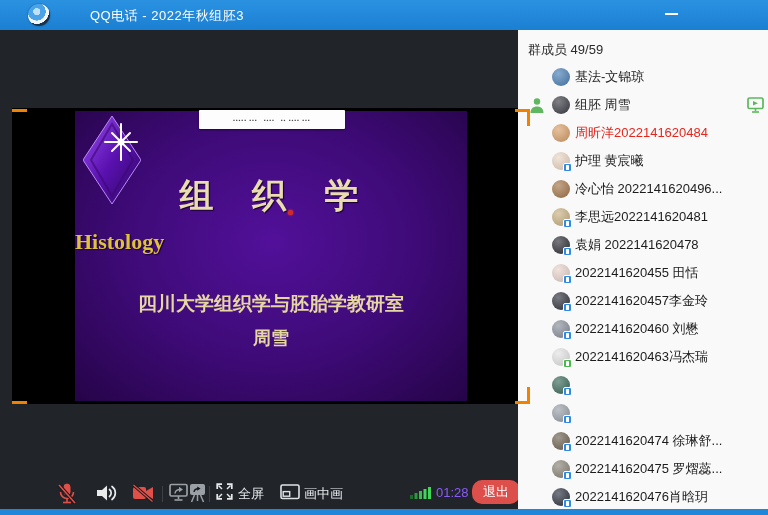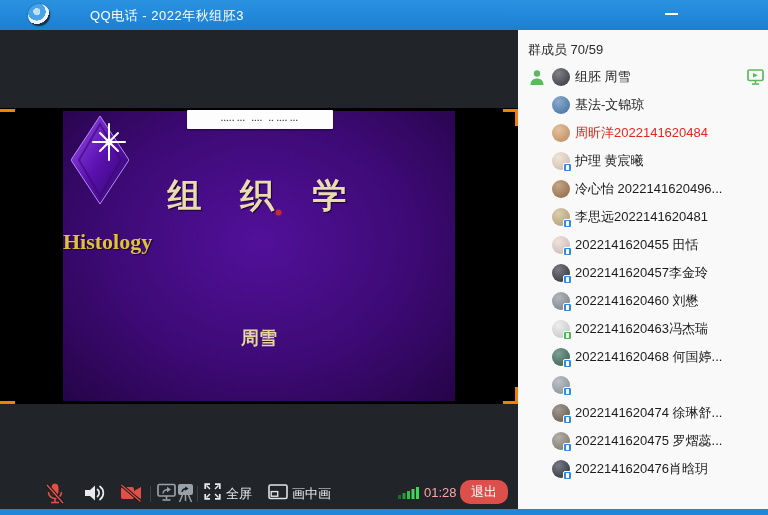--- a/index.html
+++ b/index.html
@@ -11,21 +11,21 @@
     background:linear-gradient(#2b92e2,#1b7fd2); display:flex; align-items:center; z-index:30; }
   .app-icon { position:absolute; left:28px; top:4px; width:22px; height:22px; border-radius:50%;
     background:radial-gradient(circle at 40% 35%, #bfe0f7 0 18%, #4aa3e8 19% 45%, #f2f6fa 46% 62%, #17334e 63% 100%);
     box-shadow:0 0 2px rgba(0,0,0,.4); }
   .title-text { position:absolute; left:90px; top:7px; color:#ffffff; font-size:13px; letter-spacing:.5px; }
   .min-btn { position:absolute; left:656px; top:2px; width:30px; height:24px; display:flex; align-items:center; justify-content:center; }
   .min-glyph { width:13px; height:0; border-bottom:2px solid #fff; }
   .bottom-edge { position:absolute; left:0; top:509px; width:768px; height:6px; background:#1f86d9; z-index:40; }
 
   
-  .stage { position:absolute; left:0; top:30px; width:518px; height:479px; background:#21252a; overflow:hidden; }
+  .stage { position:absolute; left:12px; top:30px; width:518px; height:479px; background:#21252a; overflow:hidden; }
   .video-band { position:absolute; left:0; top:78px; width:518px; height:296px; background:#000; }
 
   .slide { position:absolute; left:63px; top:81px; width:392px; height:290px;
     background:radial-gradient(ellipse at 50% 45%, #52109a 0%, #3d0a75 55%, #250448 100%); overflow:hidden; }
   .slide-title { position:absolute; left:0; top:62px; width:100%; text-align:center;
     font-family:"Liberation Serif","DejaVu Serif",serif; font-weight:bold; font-size:34px;
     color:#e9dcae; word-spacing:22px; letter-spacing:4px; text-shadow:1px 1px 1px #1a0030; }
   .slide-sub { position:absolute; left:0; top:118px; width:100%; text-align:left;
     font-family:"Liberation Serif","DejaVu Serif",serif; font-weight:bold; font-size:22px;
     color:#ddc23a; text-shadow:1px 1px 1px #1a0030; }
@@ -46,21 +46,21 @@
   .c-tl { left:0; top:79px; width:15px; height:0; border-top:3px solid #ef8200; }
   .c-bl { left:0; top:371px; width:15px; height:0; border-bottom:3px solid #ef8200; }
   .c-tr { left:503px; top:79px; width:15px; height:17px; border-top:3px solid #ef8200; border-right:3px solid #ef8200; }
   .c-br { left:503px; top:357px; width:15px; height:17px; border-bottom:3px solid #ef8200; border-right:3px solid #ef8200; }
 
   
   .toolbar { position:absolute; left:0; top:405px; width:518px; height:74px; }
   .tb { position:absolute; top:48px; }
   .tb-div { position:absolute; top:51px; width:1px; height:16px; background:#3c4148; }
   .tb-label { position:absolute; top:50px; font-size:13px; color:#e8eaec; }
-  .timer { position:absolute; left:424px; top:50px; font-size:13px; color:#fca5a5; }
+  .timer { position:absolute; left:424px; top:50px; font-size:13px; color:#8b5cf6; }
   .signal { position:absolute; left:398px; top:50px; width:24px; height:14px; }
   .exit-btn { position:absolute; left:460px; top:45px; width:48px; height:24px; background:#dd4f4b;
     border-radius:10px; color:#fff; font-size:13px; display:flex; align-items:center; justify-content:center; }
 
   
   .panel { position:absolute; left:518px; top:30px; width:250px; height:479px; background:#f9f9f9; overflow:hidden; }
   .panel-header { position:absolute; left:10px; top:11px; font-size:13px; color:#2b2b2b; }
   .member-list { position:absolute; left:0; top:33px; width:250px; }
   .member-row { position:relative; height:28px; display:flex; align-items:center; }
   .presenter { position:absolute; left:11px; top:6px; }
@@ -101,20 +101,21 @@
       <g stroke="#ffffff" stroke-width="2" stroke-linecap="round">
         <line x1="38" y1="8" x2="38" y2="44"></line>
           <line x1="22" y1="26" x2="54" y2="26"></line>
         <line x1="29" y1="17" x2="47" y2="35"></line>
           <line x1="47" y1="17" x2="29" y2="35"></line>
       </g>
       <circle cx="38" cy="26" r="3.5" fill="#ffffff"></circle>
     </svg>
     <div class="slide-title">组 织 学</div>
     <div class="slide-sub">Histology</div>
+    <div class="slide-dept">四川大学组织学与胚胎学教研室</div>
     <div class="slide-author">周雪</div>
     <div class="laser-dot"></div>
   </div>
 
   <div class="hint-chip">
     <span>▪▪▪▪▪ ▪▪▪</span>
     <span>▪▪▪▪</span>
     <span>▪▪ ▪▪▪▪ ▪▪▪</span>
   </div>
 
@@ -197,41 +198,41 @@
       <rect x="9" y="6" width="3" height="8" fill="#35c04e"></rect>
       <rect x="13.5" y="4" width="3" height="10" fill="#3fd65a"></rect>
       <rect x="18" y="2" width="3" height="12" fill="#3fd65a"></rect>
     </svg>
     <div class="timer">01:28</div>
     <div class="exit-btn">退出</div>
   </div>
 </div>
 
 <div class="panel">
-  <div class="panel-header">群成员 70/59</div>
+  <div class="panel-header">群成员 49/59</div>
   <div class="member-list" id="member-list">
+      <div class="member-row">
+        <span class="avatar" style="background: radial-gradient(circle at 35% 30%, rgba(255, 255, 255, 0.35), rgba(0, 0, 0, 0.15)), rgb(74, 127, 181);"></span>
+        <span class="m-name">基法-文锦琼</span>
+      </div>
       <div class="member-row">
         <span class="presenter"><svg width="16" height="17" viewBox="0 0 16 17">
             <circle cx="8" cy="4.5" r="3.2" fill="#5fb760"></circle>
             <path d="M1.5,16 c0,-4.5 3,-6.5 6.5,-6.5 s6.5,2 6.5,6.5 z" fill="#5fb760"></path>
           </svg></span>
         <span class="avatar" style="background: radial-gradient(circle at 35% 30%, rgba(255, 255, 255, 0.35), rgba(0, 0, 0, 0.15)), rgb(60, 60, 70);"></span>
         <span class="m-name">组胚 周雪</span>
         <span class="share-ind"><svg width="18" height="17" viewBox="0 0 18 17">
             <rect x="1" y="1" width="15" height="10.5" rx="1.5" fill="none" stroke="#5cb85c" stroke-width="1.7"></rect>
             <polygon points="6,4 11,6.2 6,8.4" fill="#5cb85c"></polygon>
             <line x1="8.5" y1="11.5" x2="8.5" y2="14" stroke="#5cb85c" stroke-width="1.6"></line>
             <line x1="5" y1="15" x2="12" y2="15" stroke="#5cb85c" stroke-width="1.6"></line>
           </svg></span>
       </div>
       <div class="member-row">
-        <span class="avatar" style="background: radial-gradient(circle at 35% 30%, rgba(255, 255, 255, 0.35), rgba(0, 0, 0, 0.15)), rgb(74, 127, 181);"></span>
-        <span class="m-name">基法-文锦琼</span>
-      </div>
-      <div class="member-row">
         <span class="avatar" style="background: radial-gradient(circle at 35% 30%, rgba(255, 255, 255, 0.35), rgba(0, 0, 0, 0.15)), rgb(217, 160, 106);"></span>
         <span class="m-name hl">周昕洋2022141620484</span>
       </div>
       <div class="member-row">
         <span class="avatar" style="background: radial-gradient(circle at 35% 30%, rgba(255, 255, 255, 0.35), rgba(0, 0, 0, 0.15)), rgb(234, 214, 196);">
           <span class="badge" style="background: rgb(46, 138, 230);">
             <span class="phone"></span>
           </span>
         </span>
         <span class="m-name">护理 黄宸曦</span>
@@ -242,20 +243,28 @@
       </div>
       <div class="member-row">
         <span class="avatar" style="background: radial-gradient(circle at 35% 30%, rgba(255, 255, 255, 0.35), rgba(0, 0, 0, 0.15)), rgb(201, 178, 130);">
           <span class="badge" style="background: rgb(46, 138, 230);">
             <span class="phone"></span>
           </span>
         </span>
         <span class="m-name">李思远2022141620481</span>
       </div>
       <div class="member-row">
+        <span class="avatar" style="background: radial-gradient(circle at 35% 30%, rgba(255, 255, 255, 0.35), rgba(0, 0, 0, 0.15)), rgb(47, 47, 56);">
+          <span class="badge" style="background: rgb(46, 138, 230);">
+            <span class="phone"></span>
+          </span>
+        </span>
+        <span class="m-name">袁娟 2022141620478</span>
+      </div>
+      <div class="member-row">
         <span class="avatar" style="background: radial-gradient(circle at 35% 30%, rgba(255, 255, 255, 0.35), rgba(0, 0, 0, 0.15)), rgb(232, 211, 203);">
           <span class="badge" style="background: rgb(46, 138, 230);">
             <span class="phone"></span>
           </span>
         </span>
         <span class="m-name">2022141620455 田恬</span>
       </div>
       <div class="member-row">
         <span class="avatar" style="background: radial-gradient(circle at 35% 30%, rgba(255, 255, 255, 0.35), rgba(0, 0, 0, 0.15)), rgb(50, 52, 62);">
           <span class="badge" style="background: rgb(46, 138, 230);">
@@ -279,21 +288,20 @@
           </span>
         </span>
         <span class="m-name">2022141620463冯杰瑞</span>
       </div>
       <div class="member-row">
         <span class="avatar" style="background: radial-gradient(circle at 35% 30%, rgba(255, 255, 255, 0.35), rgba(0, 0, 0, 0.15)), rgb(58, 106, 90);">
           <span class="badge" style="background: rgb(46, 138, 230);">
             <span class="phone"></span>
           </span>
         </span>
-        <span class="m-name">2022141620468 何国婷...</span>
       </div>
       <div class="member-row">
         <span class="avatar" style="background: radial-gradient(circle at 35% 30%, rgba(255, 255, 255, 0.35), rgba(0, 0, 0, 0.15)), rgb(154, 160, 170);">
           <span class="badge" style="background: rgb(46, 138, 230);">
             <span class="phone"></span>
           </span>
         </span>
       </div>
       <div class="member-row">
         <span class="avatar" style="background: radial-gradient(circle at 35% 30%, rgba(255, 255, 255, 0.35), rgba(0, 0, 0, 0.15)), rgb(111, 99, 82);">

